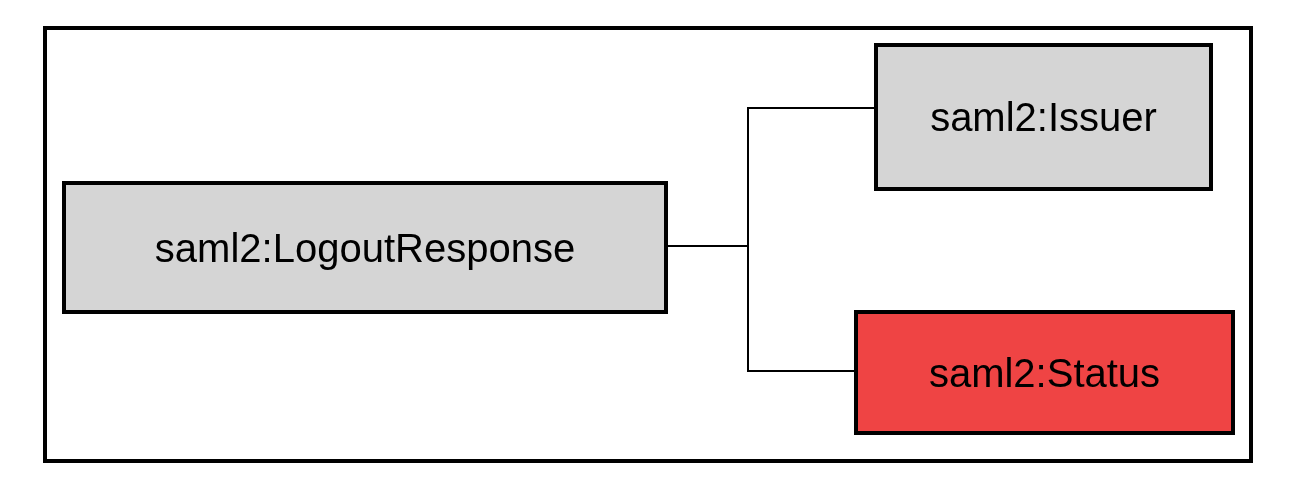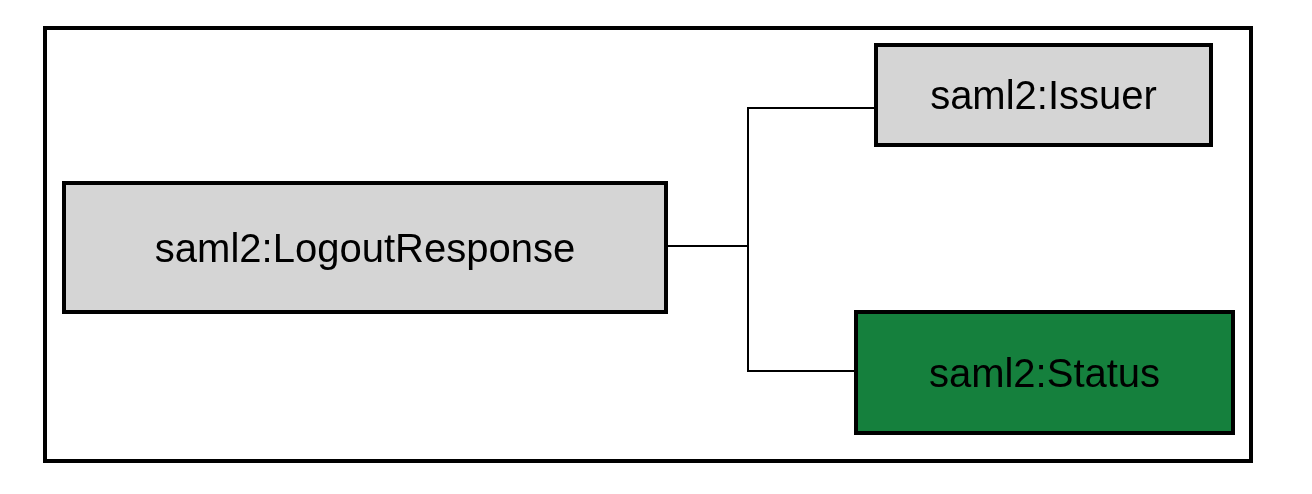--- a/index.html
+++ b/index.html
@@ -63,21 +63,21 @@
   .node-root {
     left: 62px;
     top: 181px;
     width: 606px;
     height: 133px;
   }
   .node-issuer {
     left: 874px;
     top: 43px;
     width: 339px;
-    height: 104px;
+    height: 148px;
   }
   .node-status {
     left: 854px;
     top: 310px;
     width: 381px;
     height: 125px;
   }
 </style>
 </head>
 <body>
@@ -94,17 +94,17 @@
   </svg>
 
   <div class="node-box node-root" style="background:#d5d5d5;">
     <span class="node-label">saml2:LogoutResponse</span>
   </div>
 
   <div class="node-box node-issuer" style="background:#d5d5d5;">
     <span class="node-label">saml2:Issuer</span>
   </div>
 
-  <div class="node-box node-status" style="background:#15803d;">
+  <div class="node-box node-status" style="background:#ef4444;">
     <span class="node-label">saml2:Status</span>
   </div>
 
 </div>
 
 </body></html>

